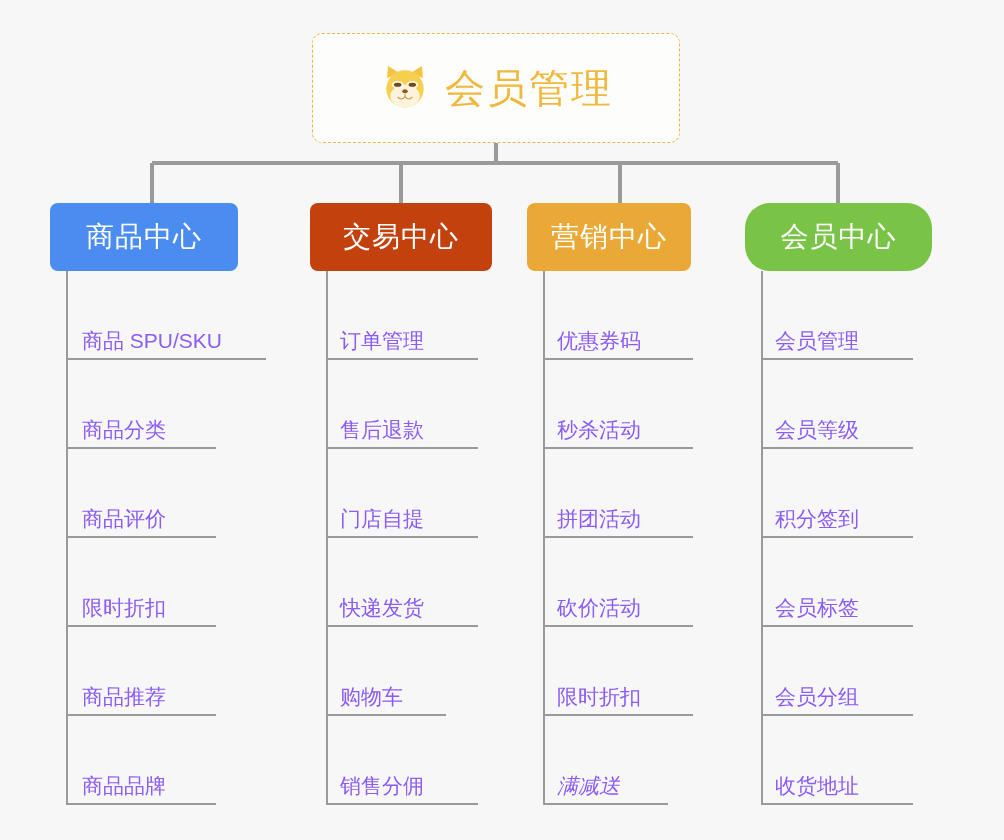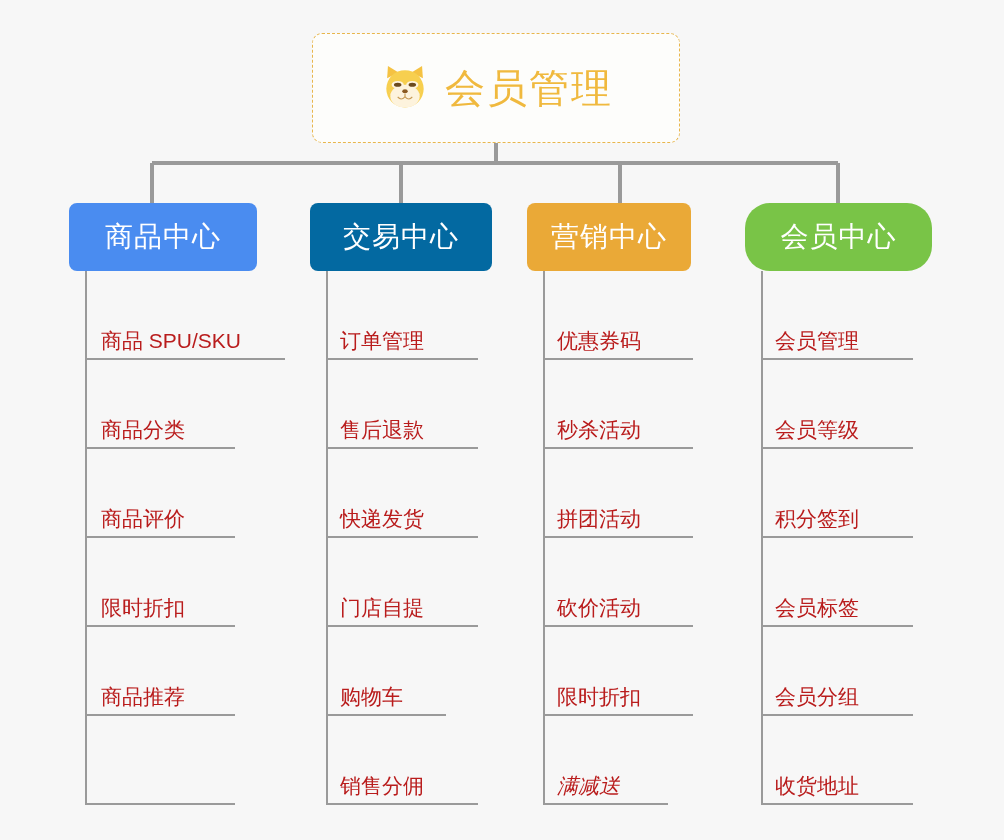--- a/index.html
+++ b/index.html
@@ -87,21 +87,21 @@
   }
   .item {
     position: relative;
     height: 89px;
     box-sizing: border-box;
     display: flex;
     align-items: flex-end;
   }
   .item-label {
     font-size: 21px;
-    color: #b91c1c;
+    color: #8b5cf6;
     line-height: 1;
     padding-bottom: 9px;
     padding-left: 32px;
     white-space: nowrap;
   }
   .item-rule {
     position: absolute;
     left: 0;
     bottom: 0;
     height: 2px;
@@ -109,21 +109,21 @@
   }
   .col-spine {
     position: absolute;
     left: 0;
     top: 0;
     width: 2px;
     background: #9a9a9a;
   }
 
   
-  .col-1 { left: 69px;  width: 220px; }
+  .col-1 { left: 50px;  width: 220px; }
   .col-1 .col-header { width: 188px; background: #4a8cf0; }
   .col-2 { left: 310px; width: 210px; }
   .col-2 .col-header { width: 182px; background: #e15b5b; }
   .col-3 { left: 527px; width: 206px; }
   .col-3 .col-header { width: 164px; background: #eaa937; }
   .col-4 { left: 745px; width: 200px; }
   .col-4 .col-header { width: 187px; background: #79c447; }
 
   
   .col-spine { margin-left: 16px; }
@@ -192,42 +192,43 @@
           </div>
           <div class="item">
             <div class="item-label" style="padding-left: 32px;">限时折扣</div>
             <div class="item-rule" style="width: 150px; background: rgb(154, 154, 154);"></div>
           </div>
           <div class="item">
             <div class="item-label" style="padding-left: 32px;">商品推荐</div>
             <div class="item-rule" style="width: 150px; background: rgb(154, 154, 154);"></div>
           </div>
           <div class="item">
+            <div class="item-label" style="padding-left: 32px;">商品品牌</div>
             <div class="item-rule" style="width: 150px; background: rgb(154, 154, 154);"></div>
           </div>
         </div>
       </div>
       <div class="column col-2">
-        <div class="col-header" style="background: #0369a1;">交易中心</div>
+        <div class="col-header" style="background: #c2410c;">交易中心</div>
         <div class="col-items">
           <div class="col-spine" style="height: 534px; background: rgb(154, 154, 154);"></div>
           <div class="item">
             <div class="item-label" style="padding-left: 30px;">订单管理</div>
             <div class="item-rule" style="width: 152px; background: rgb(154, 154, 154);"></div>
           </div>
           <div class="item">
             <div class="item-label" style="padding-left: 30px;">售后退款</div>
             <div class="item-rule" style="width: 152px; background: rgb(154, 154, 154);"></div>
           </div>
           <div class="item">
+            <div class="item-label" style="padding-left: 30px;">门店自提</div>
+            <div class="item-rule" style="width: 152px; background: rgb(154, 154, 154);"></div>
+          </div>
+          <div class="item">
             <div class="item-label" style="padding-left: 30px;">快递发货</div>
-            <div class="item-rule" style="width: 152px; background: rgb(154, 154, 154);"></div>
-          </div>
-          <div class="item">
-            <div class="item-label" style="padding-left: 30px;">门店自提</div>
             <div class="item-rule" style="width: 152px; background: rgb(154, 154, 154);"></div>
           </div>
           <div class="item">
             <div class="item-label" style="padding-left: 30px;">购物车</div>
             <div class="item-rule" style="width: 120px; background: rgb(154, 154, 154);"></div>
           </div>
           <div class="item">
             <div class="item-label" style="padding-left: 30px;">销售分佣</div>
             <div class="item-rule" style="width: 152px; background: rgb(154, 154, 154);"></div>
           </div>

